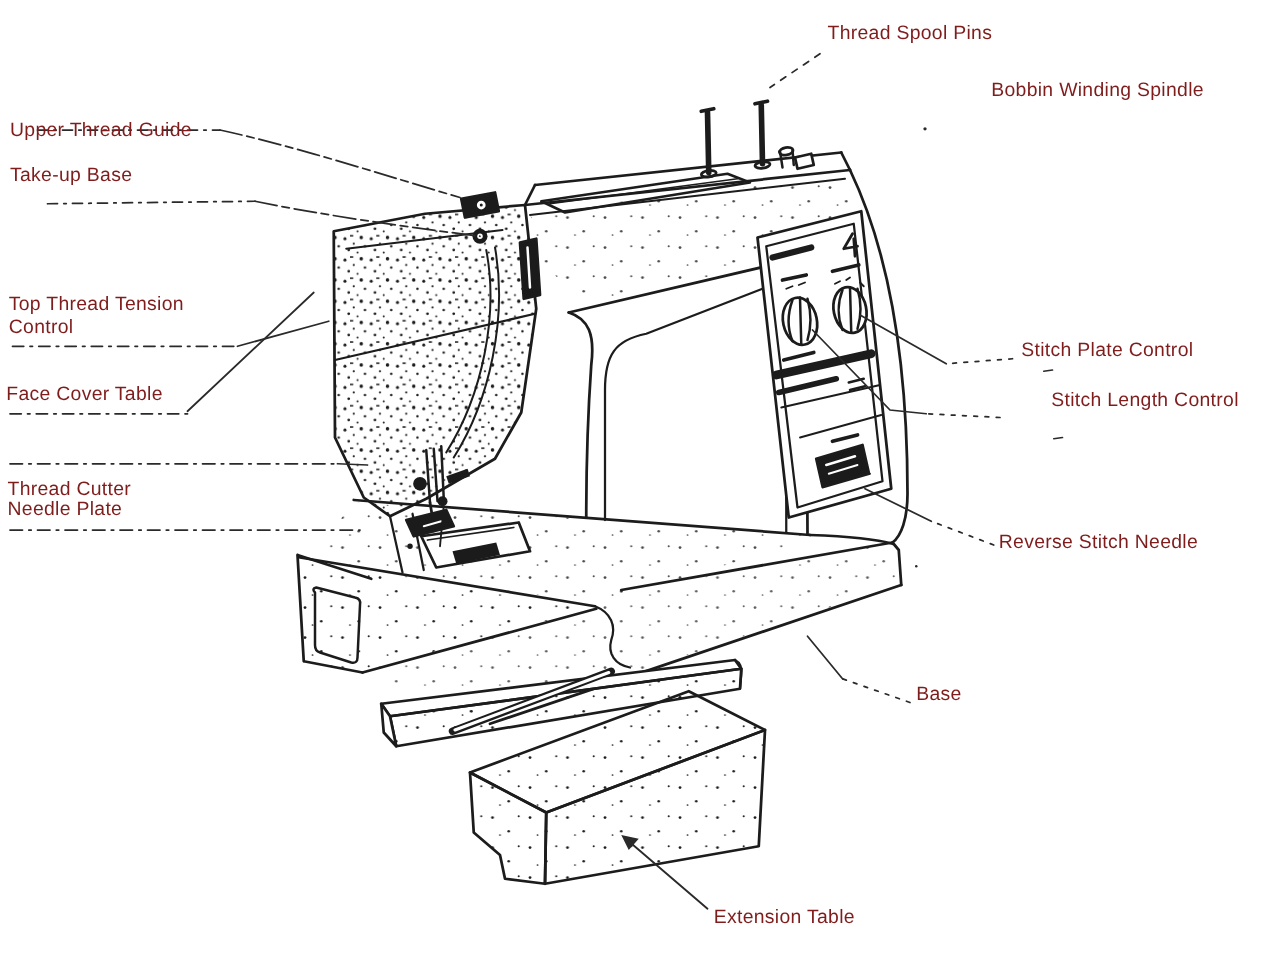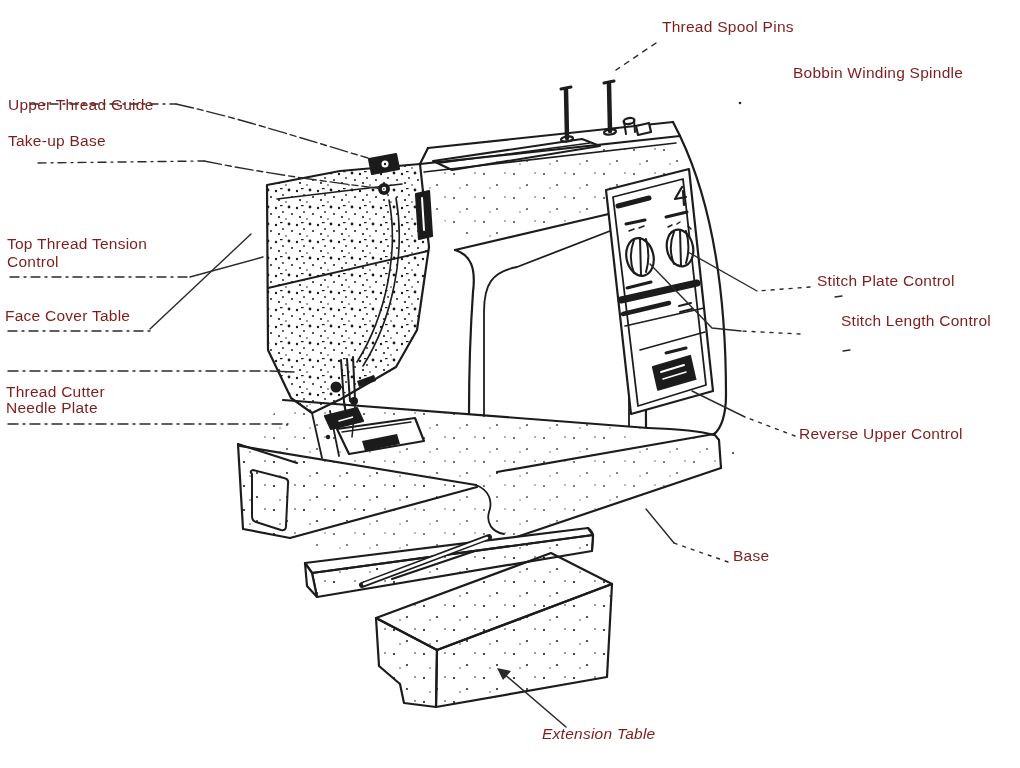--- a/index.html
+++ b/index.html
@@ -14,21 +14,21 @@
   #l-ttc{left:7px;top:235px;}
   #l-fcp{left:5px;top:307px;}
   #l-tc{left:6px;top:347px;margin-top:36px;}
   #l-np{left:6px;top:399px;}
   #l-tsp{left:662px;top:18px;}
   #l-bws{left:793px;top:64px;}
   #l-swc{left:817px;top:272px;}
   #l-slc{left:805px;top:312px;margin-left:36px;}
   #l-rsc{left:799px;top:425px;}
   #l-base{left:733px;top:547px;}
-  #l-ext{left:542px;top:725px;font-style:italic;}
+  #l-ext{left:571px;top:725px;}
 </style>
 </head>
 <body>
 
 <div class="stage">
 
   <svg class="art" viewBox="0 0 1020 768" aria-hidden="true">
     <defs>
       <pattern id="spk" width="21" height="17" patternUnits="userSpaceOnUse">
         <g fill="#1b1b1b">
@@ -225,19 +225,19 @@
   <div class="lbl" id="l-utg">Upper Thread Guide</div>
   <div class="lbl" id="l-tul">Take-up Base</div>
   <div class="lbl wrap" id="l-ttc">Top Thread Tension Control</div>
   <div class="lbl" id="l-fcp">Face Cover Table</div>
   <div class="lbl" id="l-tc">Thread Cutter</div>
   <div class="lbl" id="l-np">Needle Plate</div>
   <div class="lbl" id="l-tsp">Thread Spool Pins</div>
   <div class="lbl" id="l-bws">Bobbin Winding Spindle</div>
   <div class="lbl" id="l-swc">Stitch Plate Control</div>
   <div class="lbl" id="l-slc">Stitch Length Control</div>
-  <div class="lbl" id="l-rsc">Reverse Upper Control</div>
+  <div class="lbl" id="l-rsc">Reverse Stitch Needle</div>
   <div class="lbl" id="l-base">Base</div>
   <div class="lbl" id="l-ext">
     <div>Extension Table</div>
   </div>
 
 </div>
 
 </body></html>

